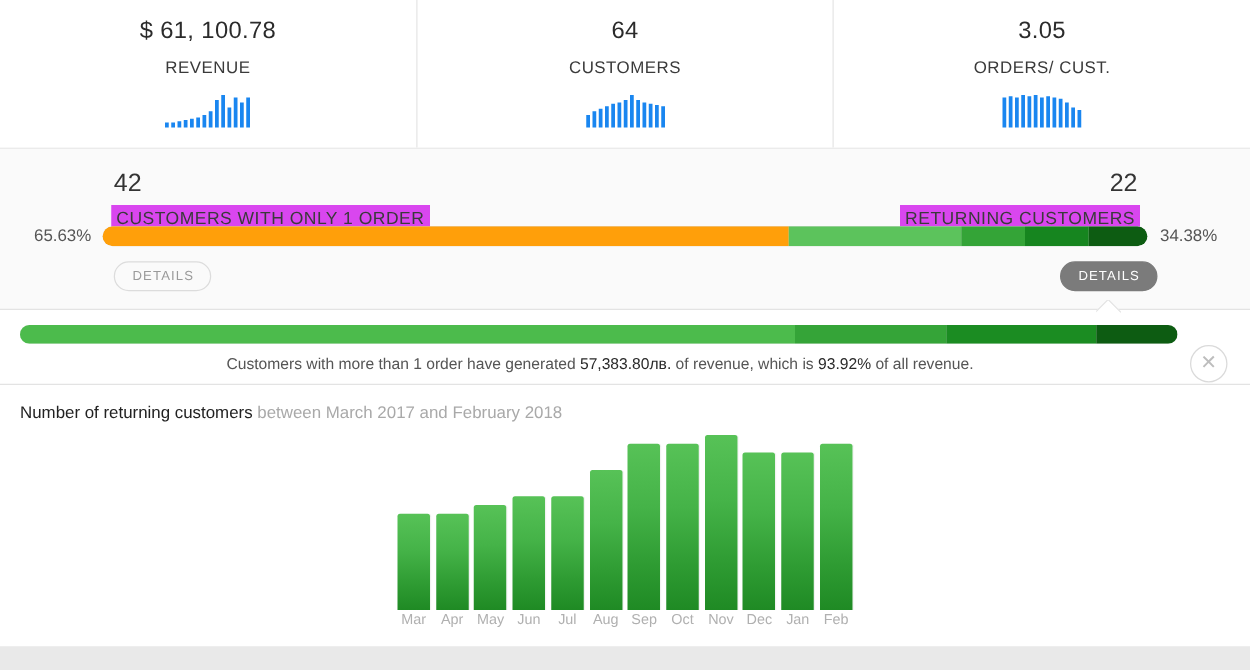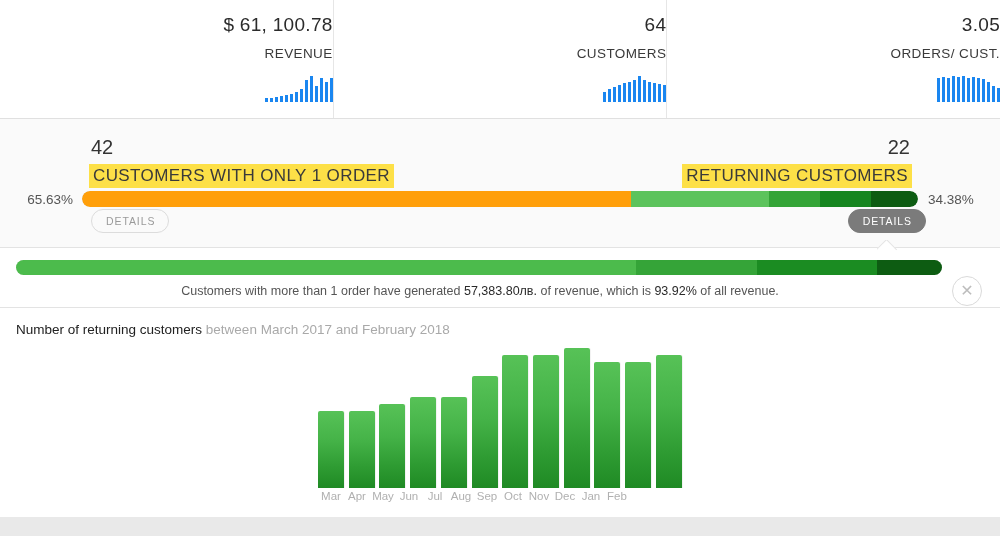--- a/index.html
+++ b/index.html
@@ -17,21 +17,21 @@
     display: flex;
     height: 119px;
     background: #ffffff;
     border-bottom: 1px solid #e0e0e0;
   }
   .kpi-card {
     flex: 1 1 0;
     position: relative;
     display: flex;
     flex-direction: column;
-    align-items: flex-end;
+    align-items: center;
     justify-content: flex-start;
     padding-top: 14px;
     background: #ffffff;
   }
   .kpi-card + .kpi-card { border-left: 1px solid #e6e6e6; }
   .kpi-value {
     font-size: 19px;
     color: #2b2b2b;
     letter-spacing: .3px;
     font-weight: 400;
@@ -68,36 +68,36 @@
   .split-top { position: relative; height: 62px; }
   .split-num {
     position: absolute;
     font-size: 20px;
     color: #333;
   }
   .split-num.left  { left: 91px;  top: 17px; }
   .split-num.right { right: 90px; top: 17px; }
   .split-cap {
     position: absolute;
-    font-size: 17px;
+    font-size: 14px;
     color: #3a3a3a;
     letter-spacing: .4px;
-    background: #fde047;
+    background: #d946ef;
     padding: 2px 4px;
   }
   .split-cap.left  { left: 89px;  top: 45px; }
   .split-cap.right { right: 88px; top: 45px; }
 
   .bar-line {
     position: absolute;
     left: 0; right: 0;
     top: 62px;
     height: 26px;
     display: flex;
-    align-items: flex-end;
+    align-items: flex-start;
   }
   .pct {
     width: 82px;
     text-align: right;
     padding-right: 9px;
     font-size: 13.5px;
     color: #555;
   }
   .pct.right { text-align: left; padding-right: 0; padding-left: 10px; }
   .track {
@@ -230,20 +230,21 @@
     background: linear-gradient(180deg, #57c257 0%, #45b348 38%, #2f9c33 72%, #1f8a24 100%);
     border-radius: 2px 2px 0 0;
     box-shadow: 1px 0 0 rgba(0,0,0,.05);
   }
   .xlabels {
     position: absolute;
     left: 318px;
     top: 182px;
     width: 364px;
     display: flex;
+    justify-content: space-between;
   }
   .xlabels span {
     width: 26px;
     text-align: center;
     font-size: 11.5px;
     color: #b0b0b0;
   }
 </style>
 </head>
 <body>

